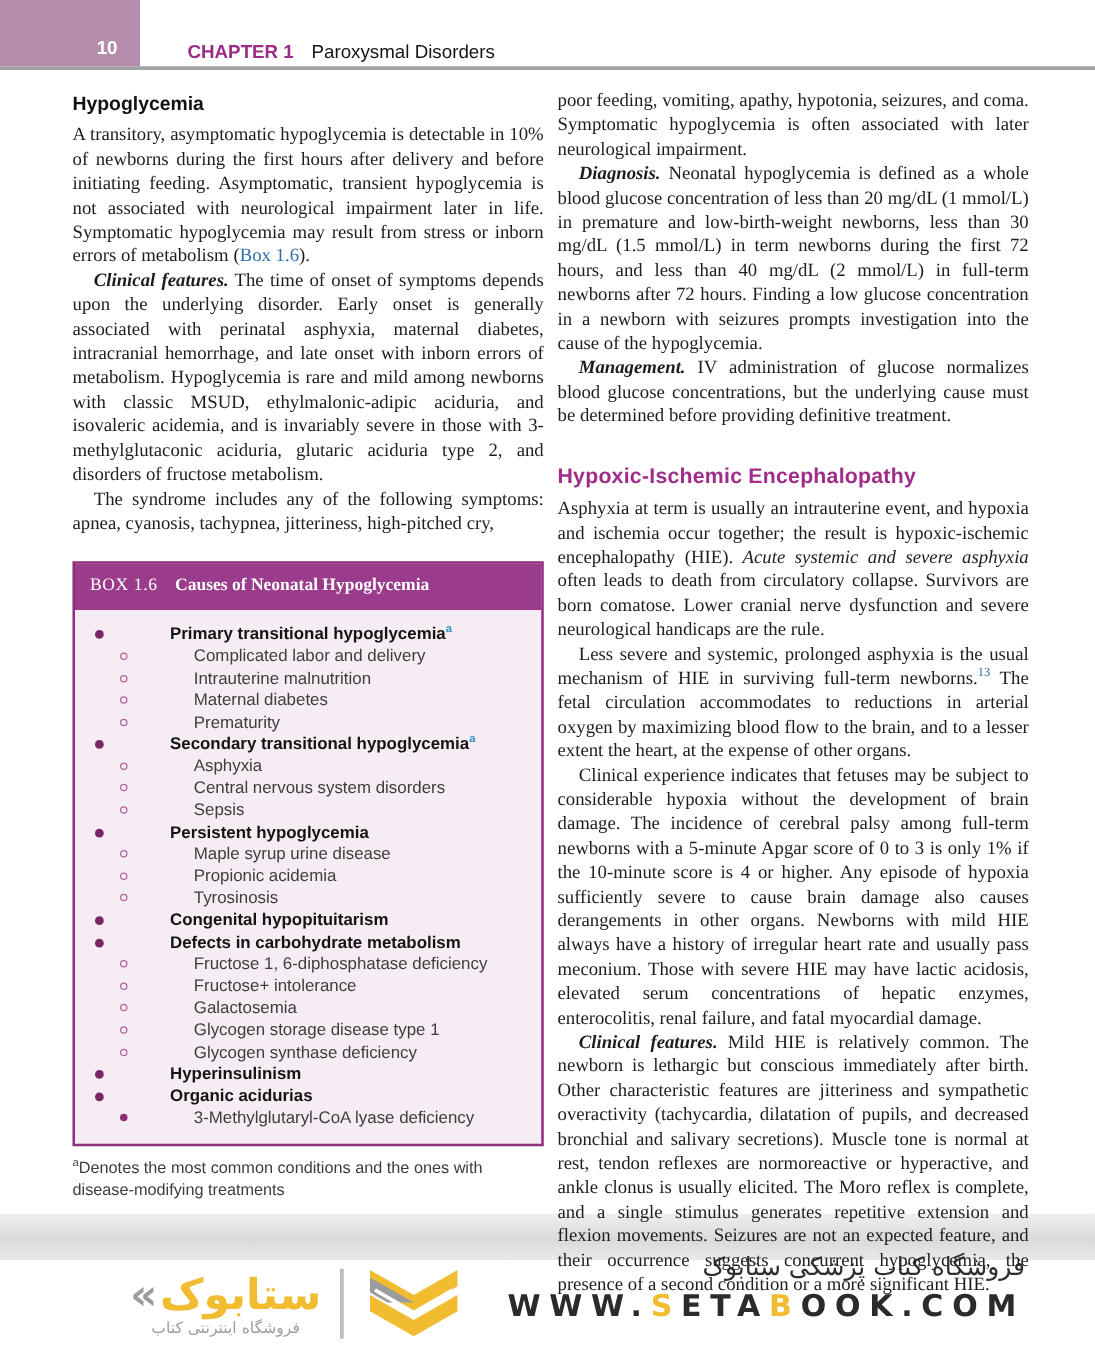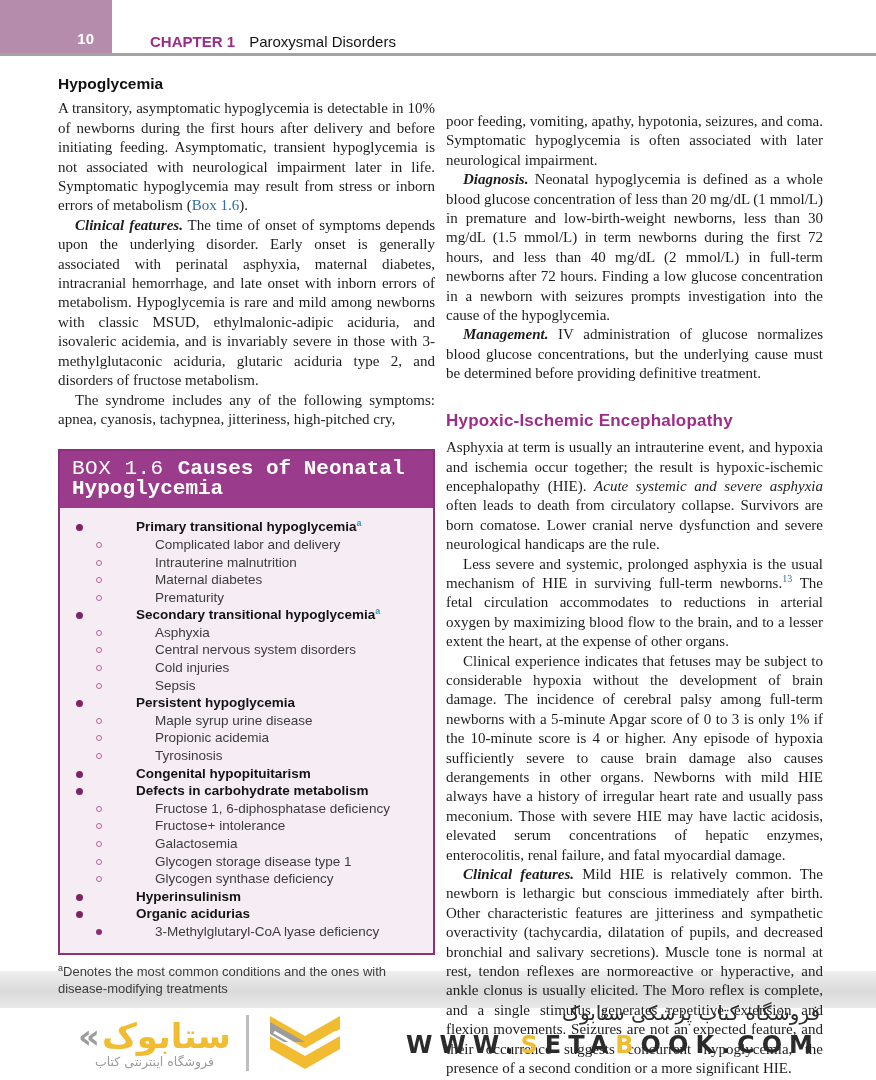--- a/index.html
+++ b/index.html
@@ -20,41 +20,41 @@
     white-space:nowrap;
   }
   .chapter-label { font-weight:bold; color:#9c2c86; }
   .chapter-title { color:#141414; margin-left:10px; }
   .header-rule { position:absolute; left:0; top:53px; width:876px; height:3px; background:#a3a3a3; }
 
   
   .col { position:absolute; top:72px; width:377px; z-index:2;
          font-size:15px; line-height:19.4px; text-align:justify; }
   .col-left  { left:58px; }
-  .col-right { left:446px;margin-top:40px; }
+  .col-right { left:446px; }
   .para { margin:0; }
   .para.indent { text-indent:17px; }
   .lead { font-weight:bold; font-style:italic; }
   .ital { font-style:italic; }
   .xref { color:#2e6da8; text-decoration:none; cursor:pointer; }
   sup.refnum { color:#2e6da8; font-size:10px; line-height:0; }
   .sec-heading {
     font-family:"Liberation Sans", sans-serif; font-weight:bold; font-size:15.5px;
     color:#111; margin:2px 0 6px; text-align:left;
   }
   .hie-heading {
     font-family:"Liberation Sans", sans-serif; font-weight:bold; font-size:17px;
     color:#a02c8a; margin:27px 0 8px; text-align:left; letter-spacing:.2px;
   }
 
   
   .cbox { margin-top:20px; border:2px solid #8e2f7d; background:#f6ecf3; }
   .cbox-header {
     background:#9a3b8b; color:#ffffff; padding:8px 12px 9px;
-    font-family:Liberation Mono, monospace; font-size:21px; line-height:20px; text-align:left;
+    font-family:Liberation Serif, serif; font-size:14px; line-height:20px; text-align:left;
   }
   .cbox-label { font-weight:normal; letter-spacing:.5px; margin-right:14px; }
   .cbox-title { font-weight:bold; }
   .cbox-body { padding:10px 10px 12px 6px; }
   .box-row { display:flex; align-items:flex-start; font-family:"Liberation Sans", sans-serif;
              font-size:13.5px; line-height:17.6px; text-align:left;gap:45px; }
   .box-row.main { padding-left:10px; }
   .box-row.sub  { padding-left:30px; }
   .blt { flex:0 0 auto; margin-top:6px; margin-right:8px; width:7px; height:7px; border-radius:50%; }
   .blt.main      { background:#7b2566; }
@@ -70,21 +70,21 @@
   .box-footnote sup { font-size:9px; }
 
   
   .scan-band {
     position:absolute; left:0; top:971px; width:876px; height:37px; z-index:1;
     background:linear-gradient(to bottom, #efefef 0%, #dadada 55%, #e9e9e9 100%);
   }
 
   
   .footer-left {
-    position:absolute; left:78px; top:1012px; z-index:3;
+    position:absolute; left:104px; top:1012px; z-index:3;
     display:flex; align-items:center; gap:15px;
   }
   .logo-block { text-align:center; }
   .logo-fa { font-family:"DejaVu Sans", sans-serif; font-weight:bold; font-size:34px;
              line-height:36px; color:#f2bc30; white-space:nowrap; }
   .logo-fa .mark { color:#9c9c9c; font-weight:bold; margin-right:2px; }
   .logo-sub { font-family:"DejaVu Sans", sans-serif; font-size:12.5px; color:#9c9c9c; margin-top:0; }
   .logo-divider { width:3px; height:56px; background:#bdbdbd; }
   .footer-right { position:absolute; right:56px; top:1001px; z-index:3; text-align:right; }
   .fa-title { font-family:"DejaVu Sans", sans-serif; font-size:20px; color:#2e2e2e; direction:rtl; }
@@ -144,24 +144,20 @@
           <div class="box-row sub">
             <span class="blt subopen"></span>
             <span class="btxt sub">Asphyxia</span>
           </div>
           <div class="box-row sub">
             <span class="blt subopen"></span>
             <span class="btxt sub">Central nervous system disorders</span>
           </div>
           <div class="box-row sub">
             <span class="blt subopen"></span>
-            <span class="btxt sub">Cold injuries</span>
-          </div>
-          <div class="box-row sub">
-            <span class="blt subopen"></span>
             <span class="btxt sub">Sepsis</span>
           </div>
           <div class="box-row main">
             <span class="blt main"></span>
             <span class="btxt main">Persistent hypoglycemia</span>
           </div>
           <div class="box-row sub">
             <span class="blt subopen"></span>
             <span class="btxt sub">Maple syrup urine disease</span>
           </div>

